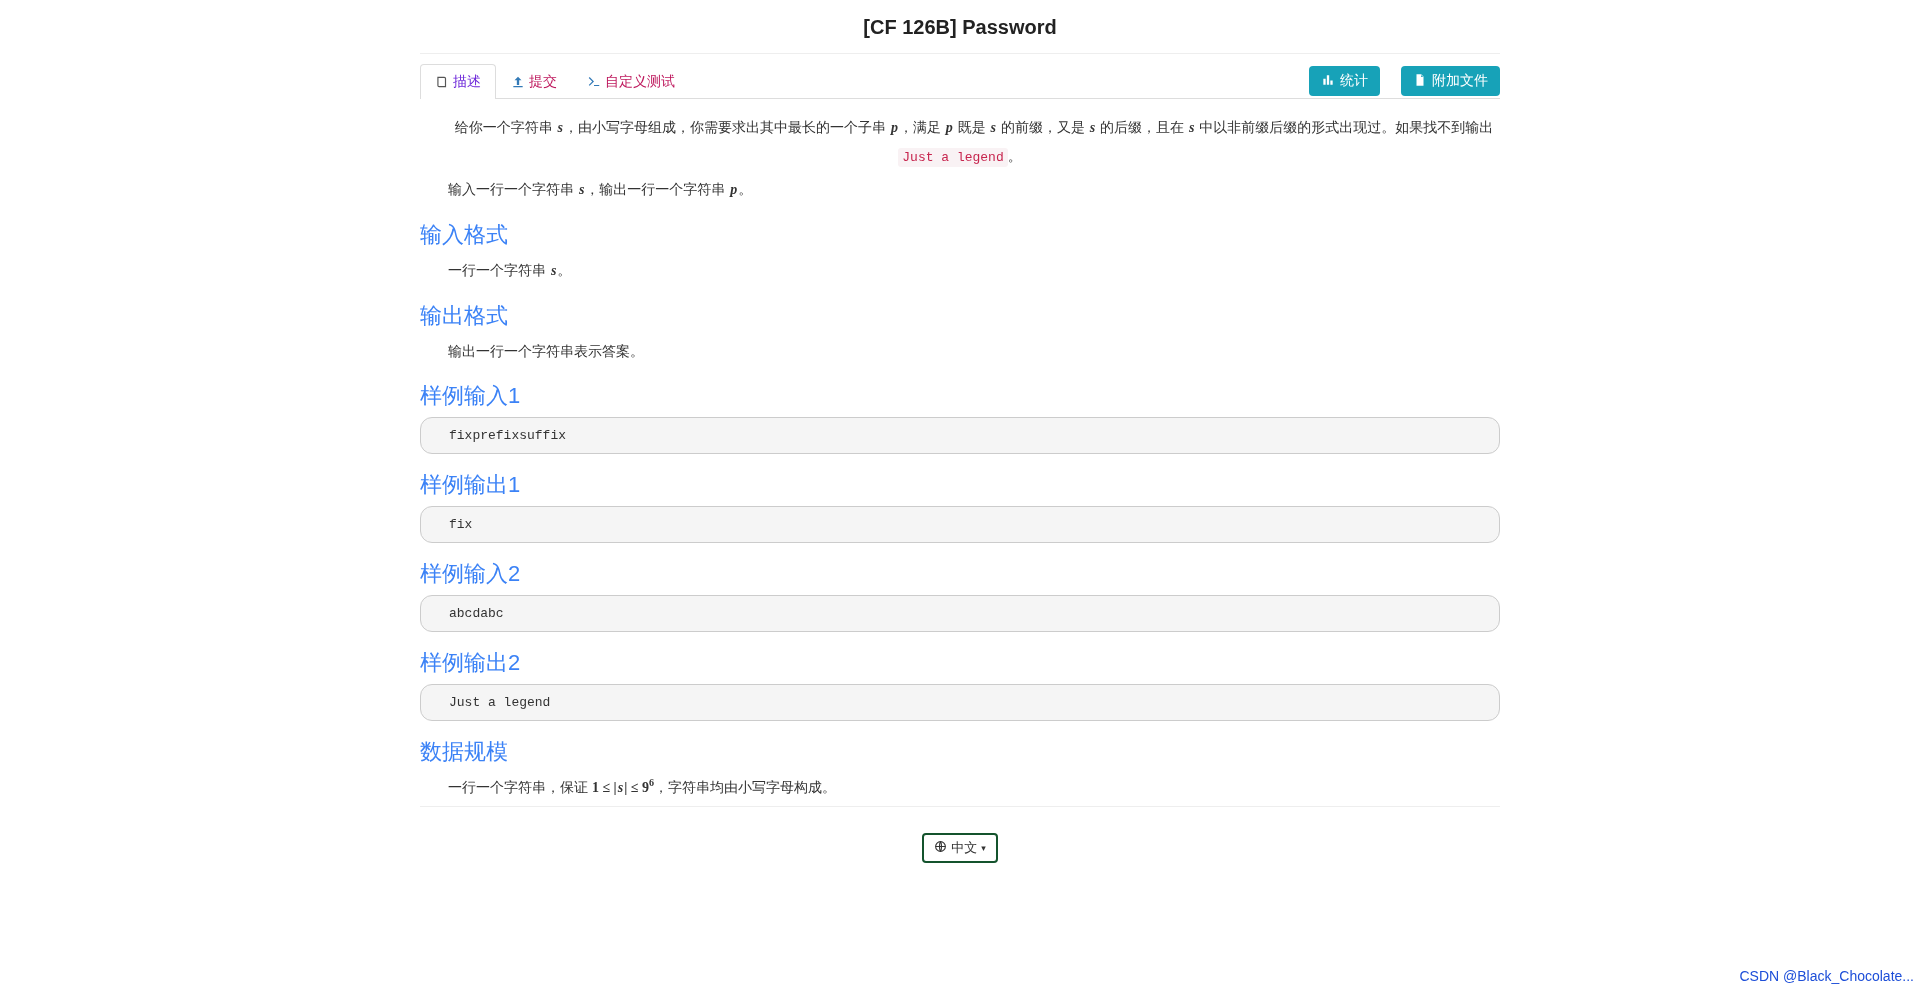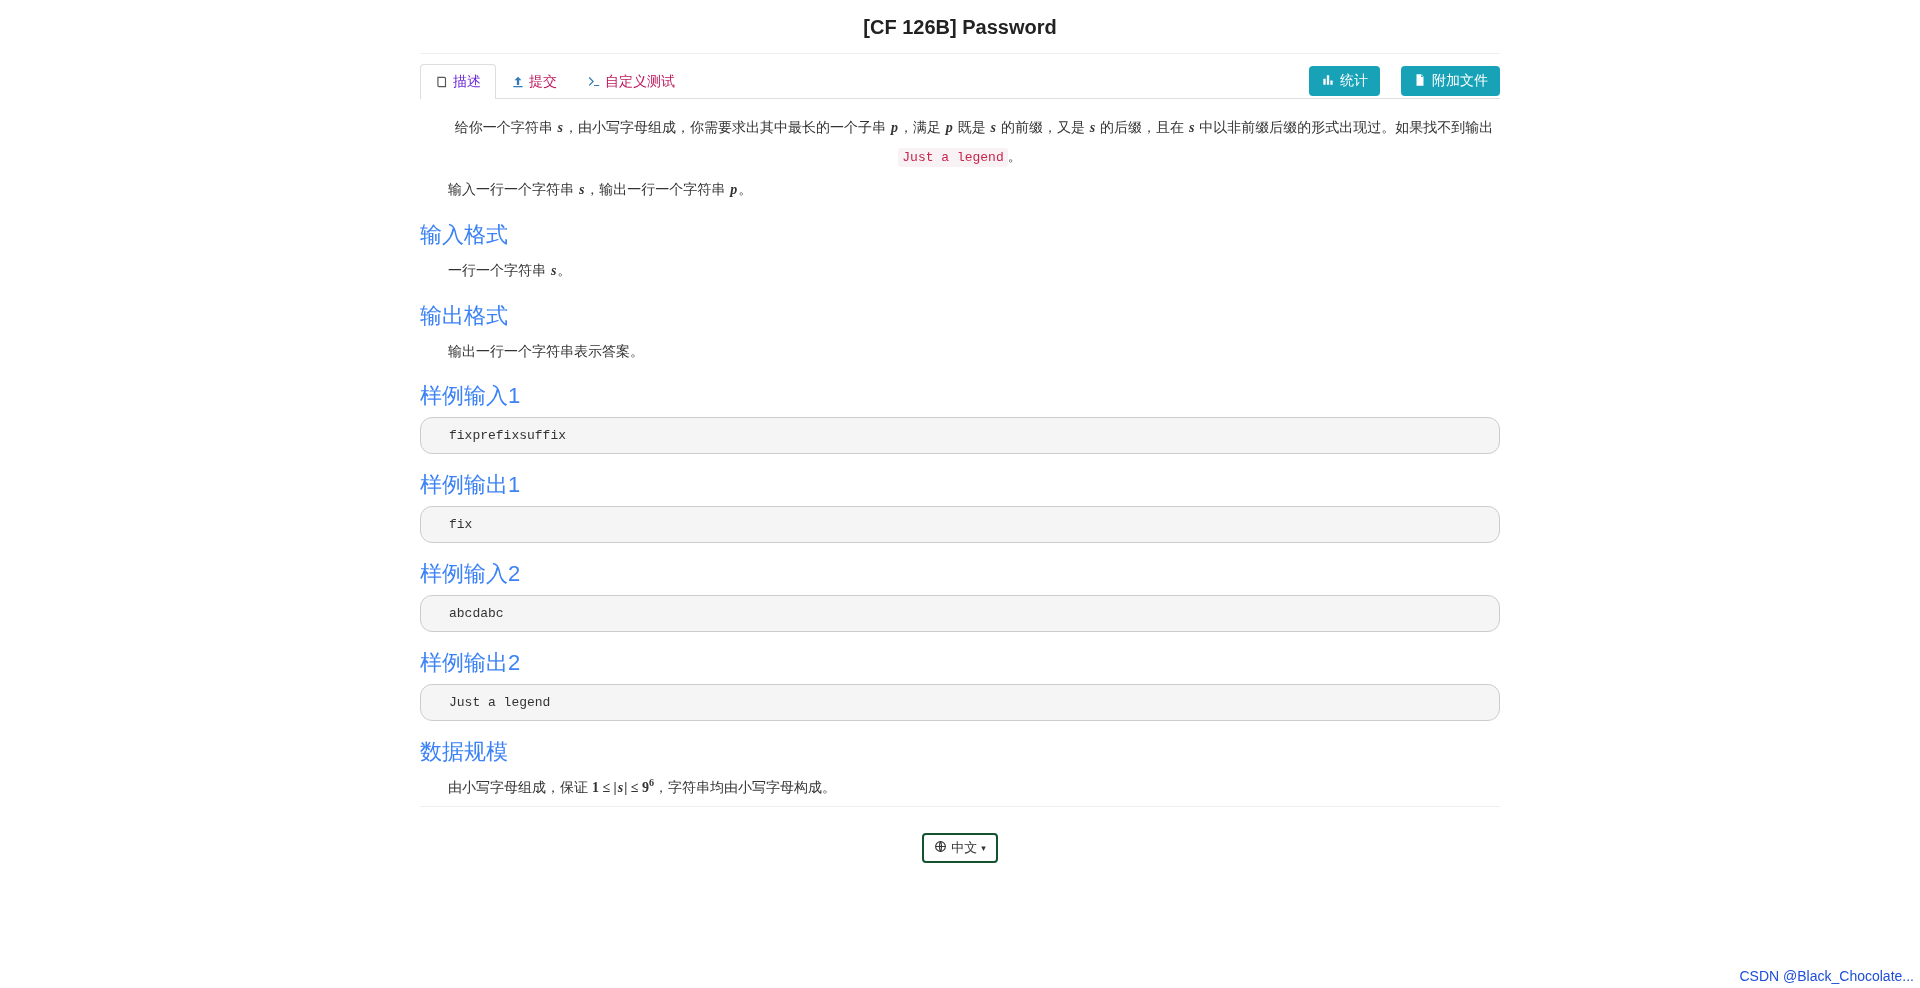--- a/index.html
+++ b/index.html
@@ -231,21 +231,21 @@
     <pre class="sample">fix</pre>
 
     <h2 class="section">样例输入2</h2>
     <pre class="sample">abcdabc</pre>
 
     <h2 class="section">样例输出2</h2>
     <pre class="sample">Just a legend</pre>
 
     <h2 class="section">数据规模</h2>
     <p>
-      <span>由小写字母组成，保证 </span><span class="math-up">1</span><span class="math-up"> ≤ </span><span class="math-up">|</span><span class="math-var">s</span><span class="math-up">|</span><span class="math-up"> ≤ </span><span class="math-up">9</span><sup class="exp math-up">6</sup><span>，字符串均由小写字母构成。</span>
+      <span>一行一个字符串，保证 </span><span class="math-up">1</span><span class="math-up"> ≤ </span><span class="math-up">|</span><span class="math-var">s</span><span class="math-up">|</span><span class="math-up"> ≤ </span><span class="math-up">9</span><sup class="exp math-up">6</sup><span>，字符串均由小写字母构成。</span>
     </p>
   </div>
 
   <hr class="divider">
 
   <div class="lang-footer">
     <button class="lang-btn">
       <span class="ico">
         <svg width="13" height="13" viewBox="0 0 24 24" fill="none" stroke="#333" stroke-width="2">
             <circle cx="12" cy="12" r="9"></circle>

